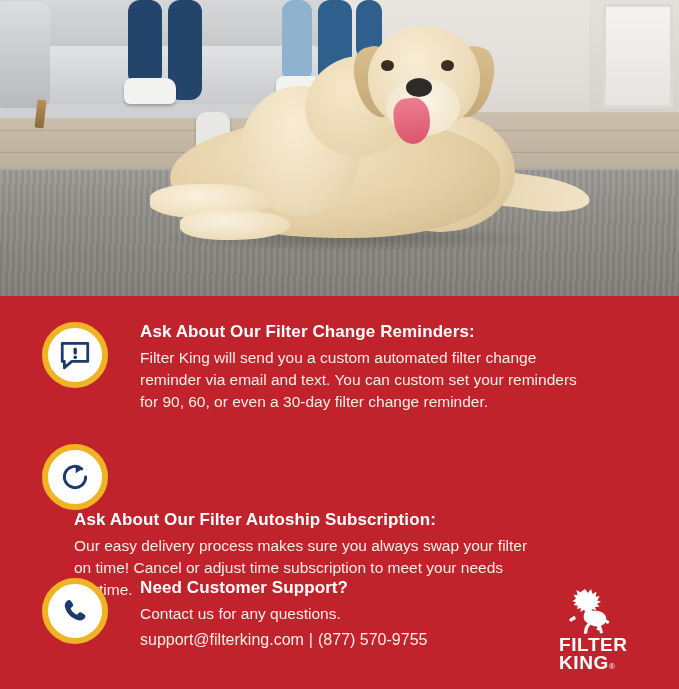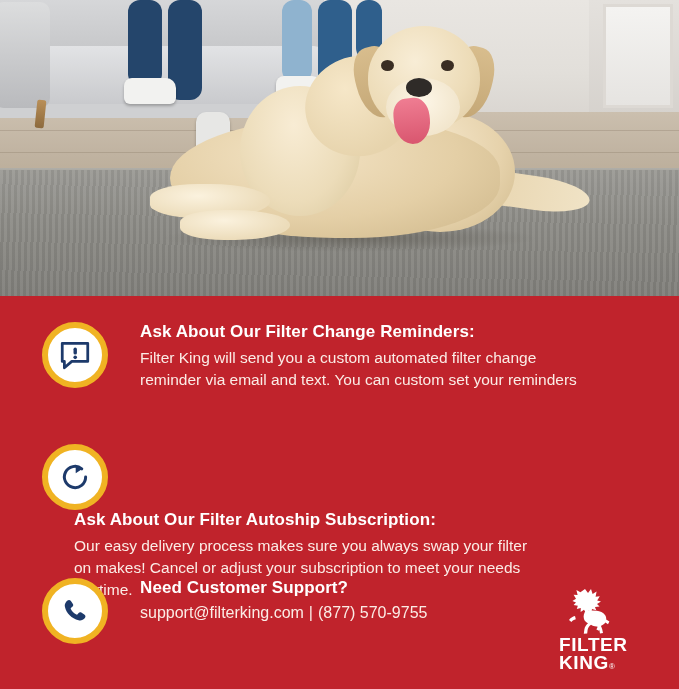--- a/index.html
+++ b/index.html
@@ -363,48 +363,50 @@
         <svg viewBox="0 0 32 32" width="34" height="34" aria-hidden="true">
           <path d="M4 5h24v17H13l-7 6v-6H4z" fill="none" stroke="#1d3a6b" stroke-width="2.6" stroke-linejoin="round"></path>
           <rect x="14.6" y="9" width="3.2" height="6.6" rx="1.6" fill="#1d3a6b"></rect>
           <circle cx="16.2" cy="18.2" r="1.7" fill="#1d3a6b"></circle>
         </svg>
       </div>
       <div class="text-block">
         <p class="heading">Ask About Our Filter Change Reminders:</p>
         <p class="body-line">Filter King will send you a custom automated filter change</p>
         <p class="body-line">reminder via email and text. You can custom set your reminders</p>
+        <p class="body-line">for 90, 60, or even a 30-day filter change reminder.</p>
       </div>
     </div>
 
     <div class="row row-2">
       <div class="badge">
         <svg viewBox="0 0 32 32" width="34" height="34" aria-hidden="true">
           <path d="M26 16a10 10 0 1 1-3.6-7.7" fill="none" stroke="#1d3a6b" stroke-width="2.8" stroke-linecap="round"></path>
           <path d="M16.6 4.4l6.2 4.1-6.1 3.9z" fill="#1d3a6b"></path>
           <path d="M6 16a10 10 0 0 0 3.6 7.7" fill="none" stroke="#1d3a6b" stroke-width="2.8" stroke-linecap="round" opacity="0"></path>
           <path d="M8.6 22.6l-3.2 5.2 6.1-.6z" fill="#1d3a6b" opacity="0"></path>
         </svg>
       </div>
       <div class="text-block">
         <p class="heading">Ask About Our Filter Autoship Subscription:</p>
         <p class="body-line">Our easy delivery process makes sure you always swap your filter</p>
-        <p class="body-line">on makes! Cancel or adjust your subscription to meet your needs</p>
+        <p class="body-line">on time! Cancel or adjust time subscription to meet your needs</p>
         <p class="body-line">anytime.</p>
       </div>
     </div>
 
     <div class="row row-3">
       <div class="badge">
         <svg viewBox="0 0 32 32" width="32" height="32" aria-hidden="true">
           <path d="M8.5 5.5c1.2-1 2.6-.6 3.4.6l2 3c.6 1 .4 2-.5 2.7l-1.3 1c-.4.3-.5.8-.3 1.2 1.2 2.4 3.1 4.4 5.6 5.6.4.2.9.1 1.2-.3l1-1.3c.7-.9 1.8-1.1 2.7-.5l3 2c1.2.8 1.6 2.2.6 3.4-1.6 1.9-4 3-6.3 2.3C12.6 23.6 7.4 18.4 5.9 11.8c-.6-2.3.6-4.7 2.6-6.3z" fill="#1d3a6b"></path>
         </svg>
       </div>
       <div class="text-block">
         <p class="heading">Need Customer Support?</p>
+        <p class="body-line">Contact us for any questions.</p>
         <p class="contact-line"><span>support@filterking.com</span><span class="sep">|</span><span>(877) 570-9755</span></p>
       </div>
     </div>
 
     <div class="logo">
       <svg class="logo-lion" viewBox="0 0 66 48" aria-hidden="true">
         <g fill="#ffffff">
           <path d="M30 1l3 4 3-4 1.6 5 4-2.4-1 5.2 4.2-.6-2.6 4.3 3.8 1-4 2.6 2.6 2.4-4.6.4 1.2 3.4-4.2-1.4-.6 3.6-3-2.6-2.4 3.2-2-3.4-3.4 2.2.2-3.8-4 1 1-3.4-4.2-.8 2.4-2.4-3.6-1.6 3.6-2.2-2.4-4 4 .4-1.2-5 4 2.2z"></path>
           <path d="M31 22c-2 3-3 6-2 9 .6 2 2.2 3.4 4 4.2-1.8 1.6-3.2 3.6-3.6 6l-.6 4.6 3.4-.2.4-3.6c.3-2.2 1.6-4 3.4-5.2 2 1.4 4.4 2 6.8 1.6l-1.4 3.2 2.6 1.2 2.4-5.4c1.6-.4 3-1.4 4-2.8l2.6 1.6 1.4-2.6-3.2-2c.2-1.6-.2-3.2-1.2-4.6-1.8-2.6-5-4-8.2-4.2-3.6-.2-7.4-.4-11-1z"></path>
           <path d="M40 36.6c2.2 1.2 3.8 3.2 4.4 5.6l.6 3.4 3-.6-.8-3.8c-.8-3.4-3-6.2-6-7.8z"></path>

